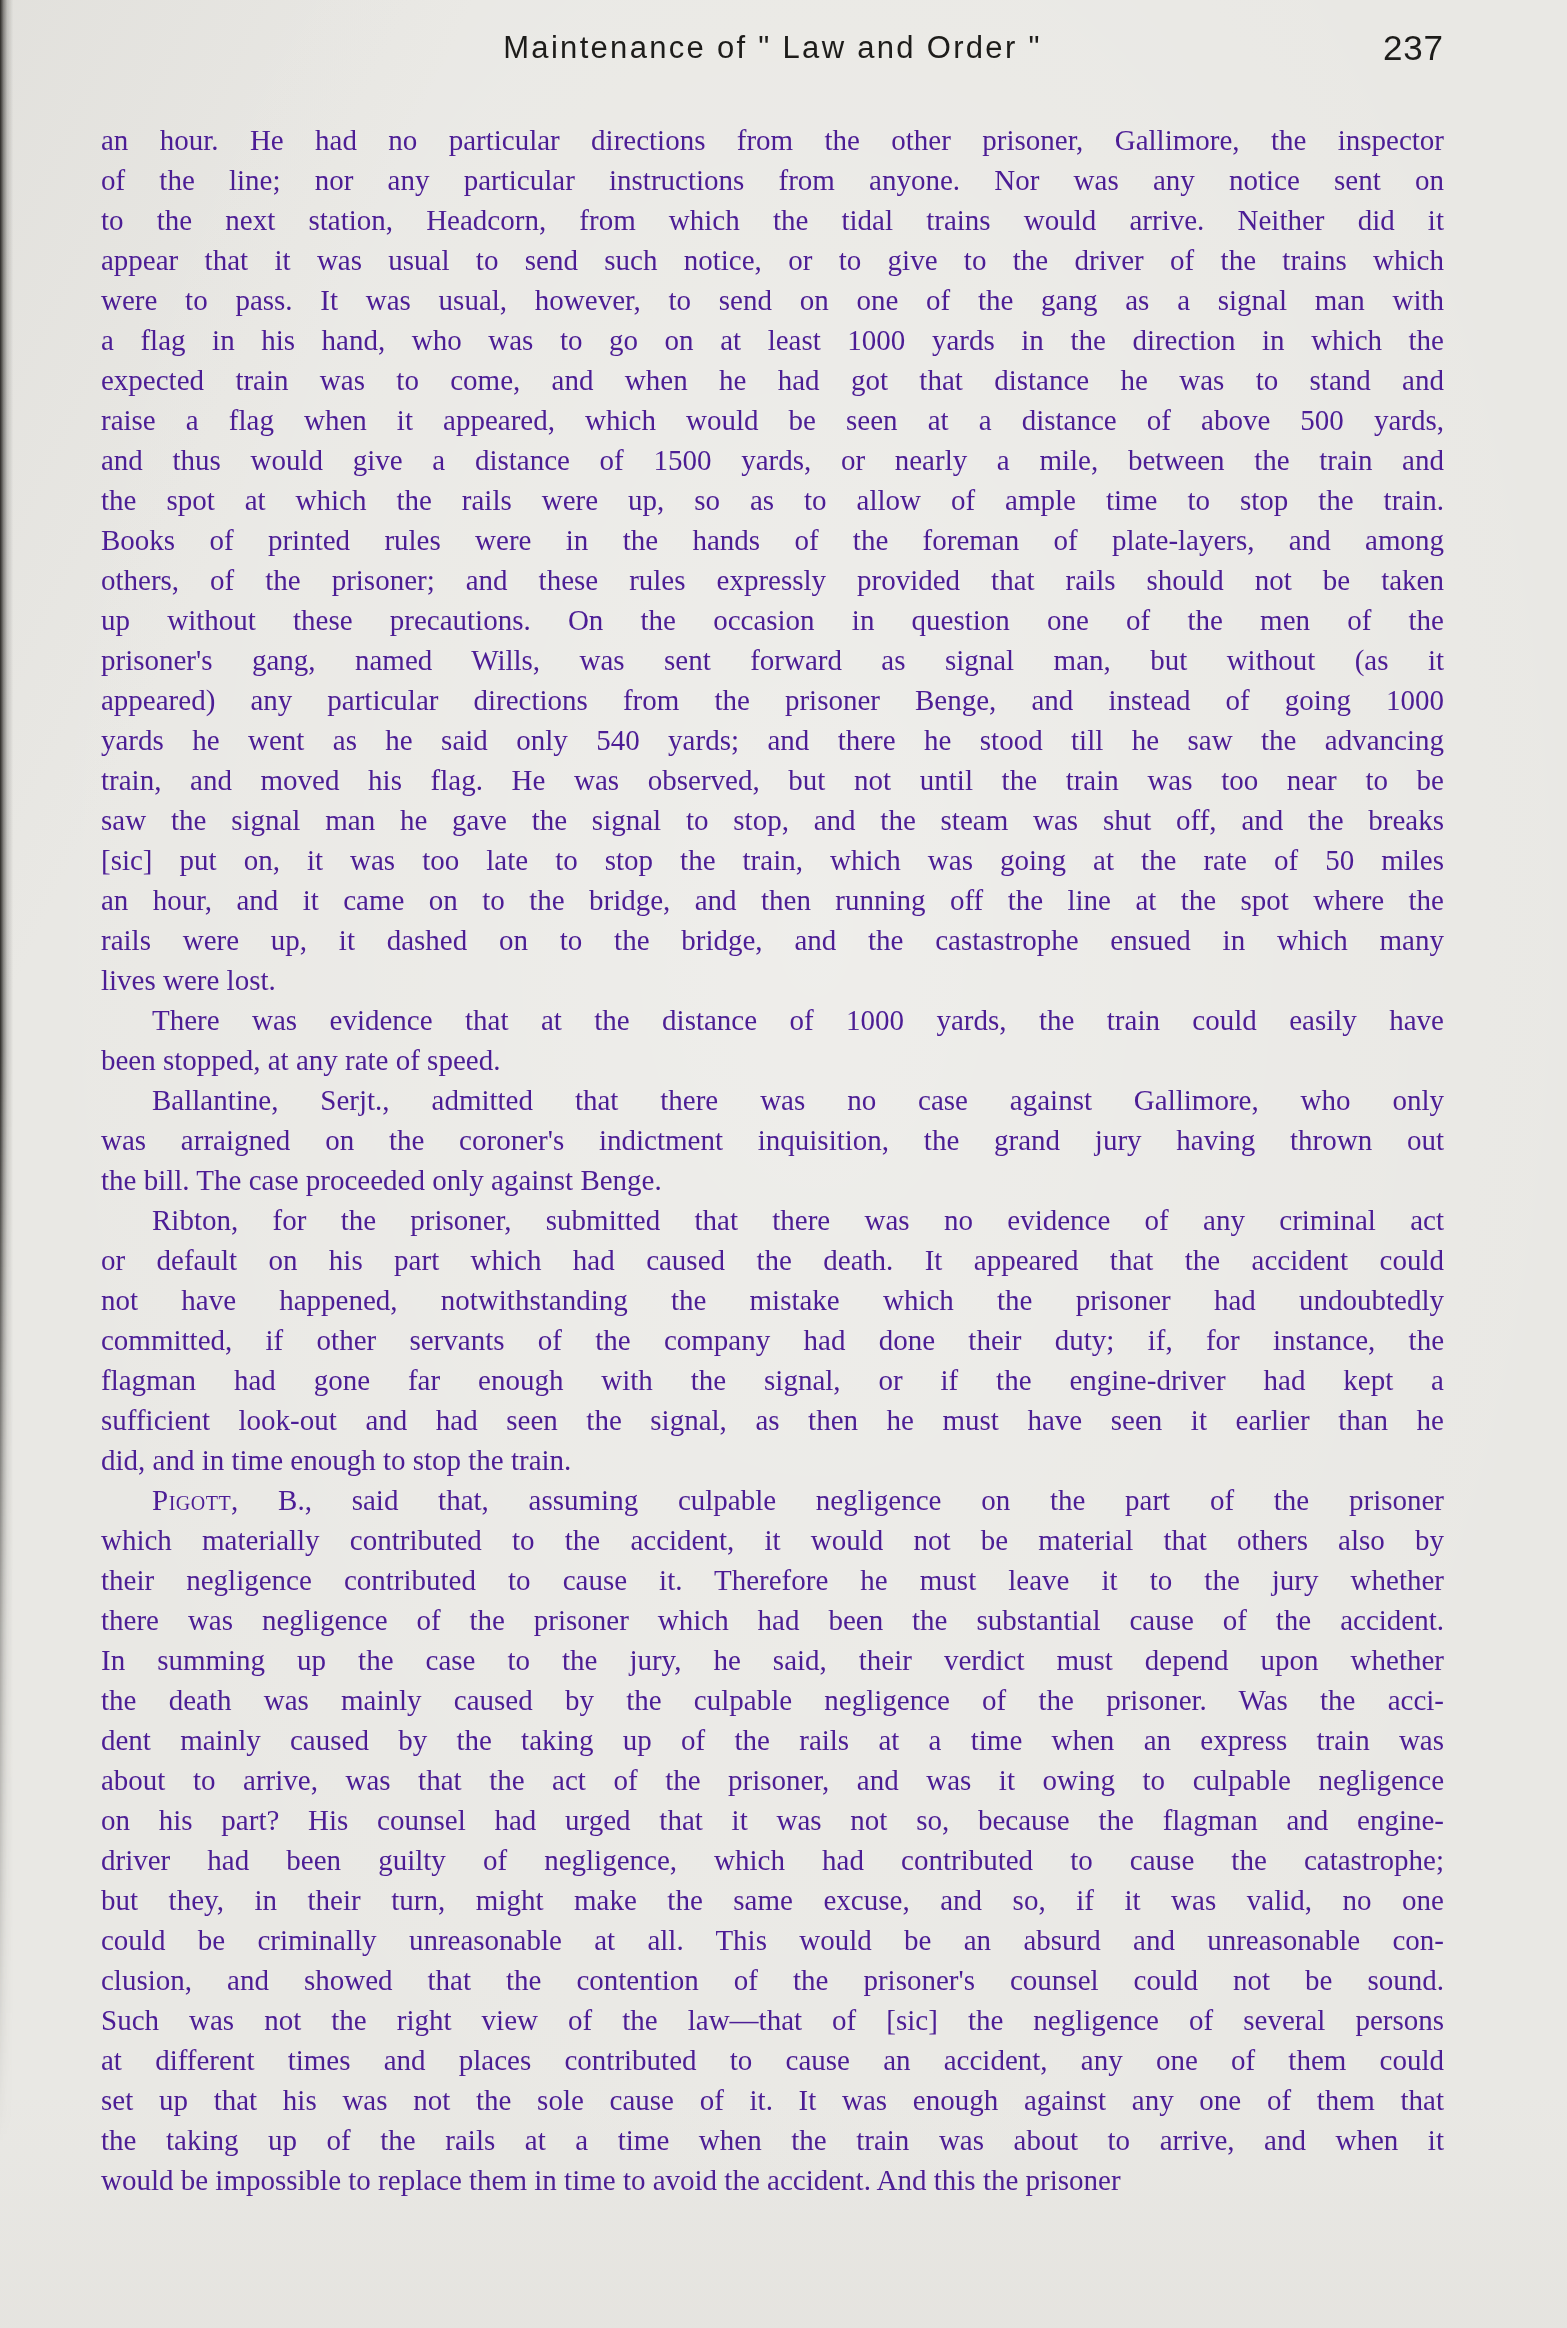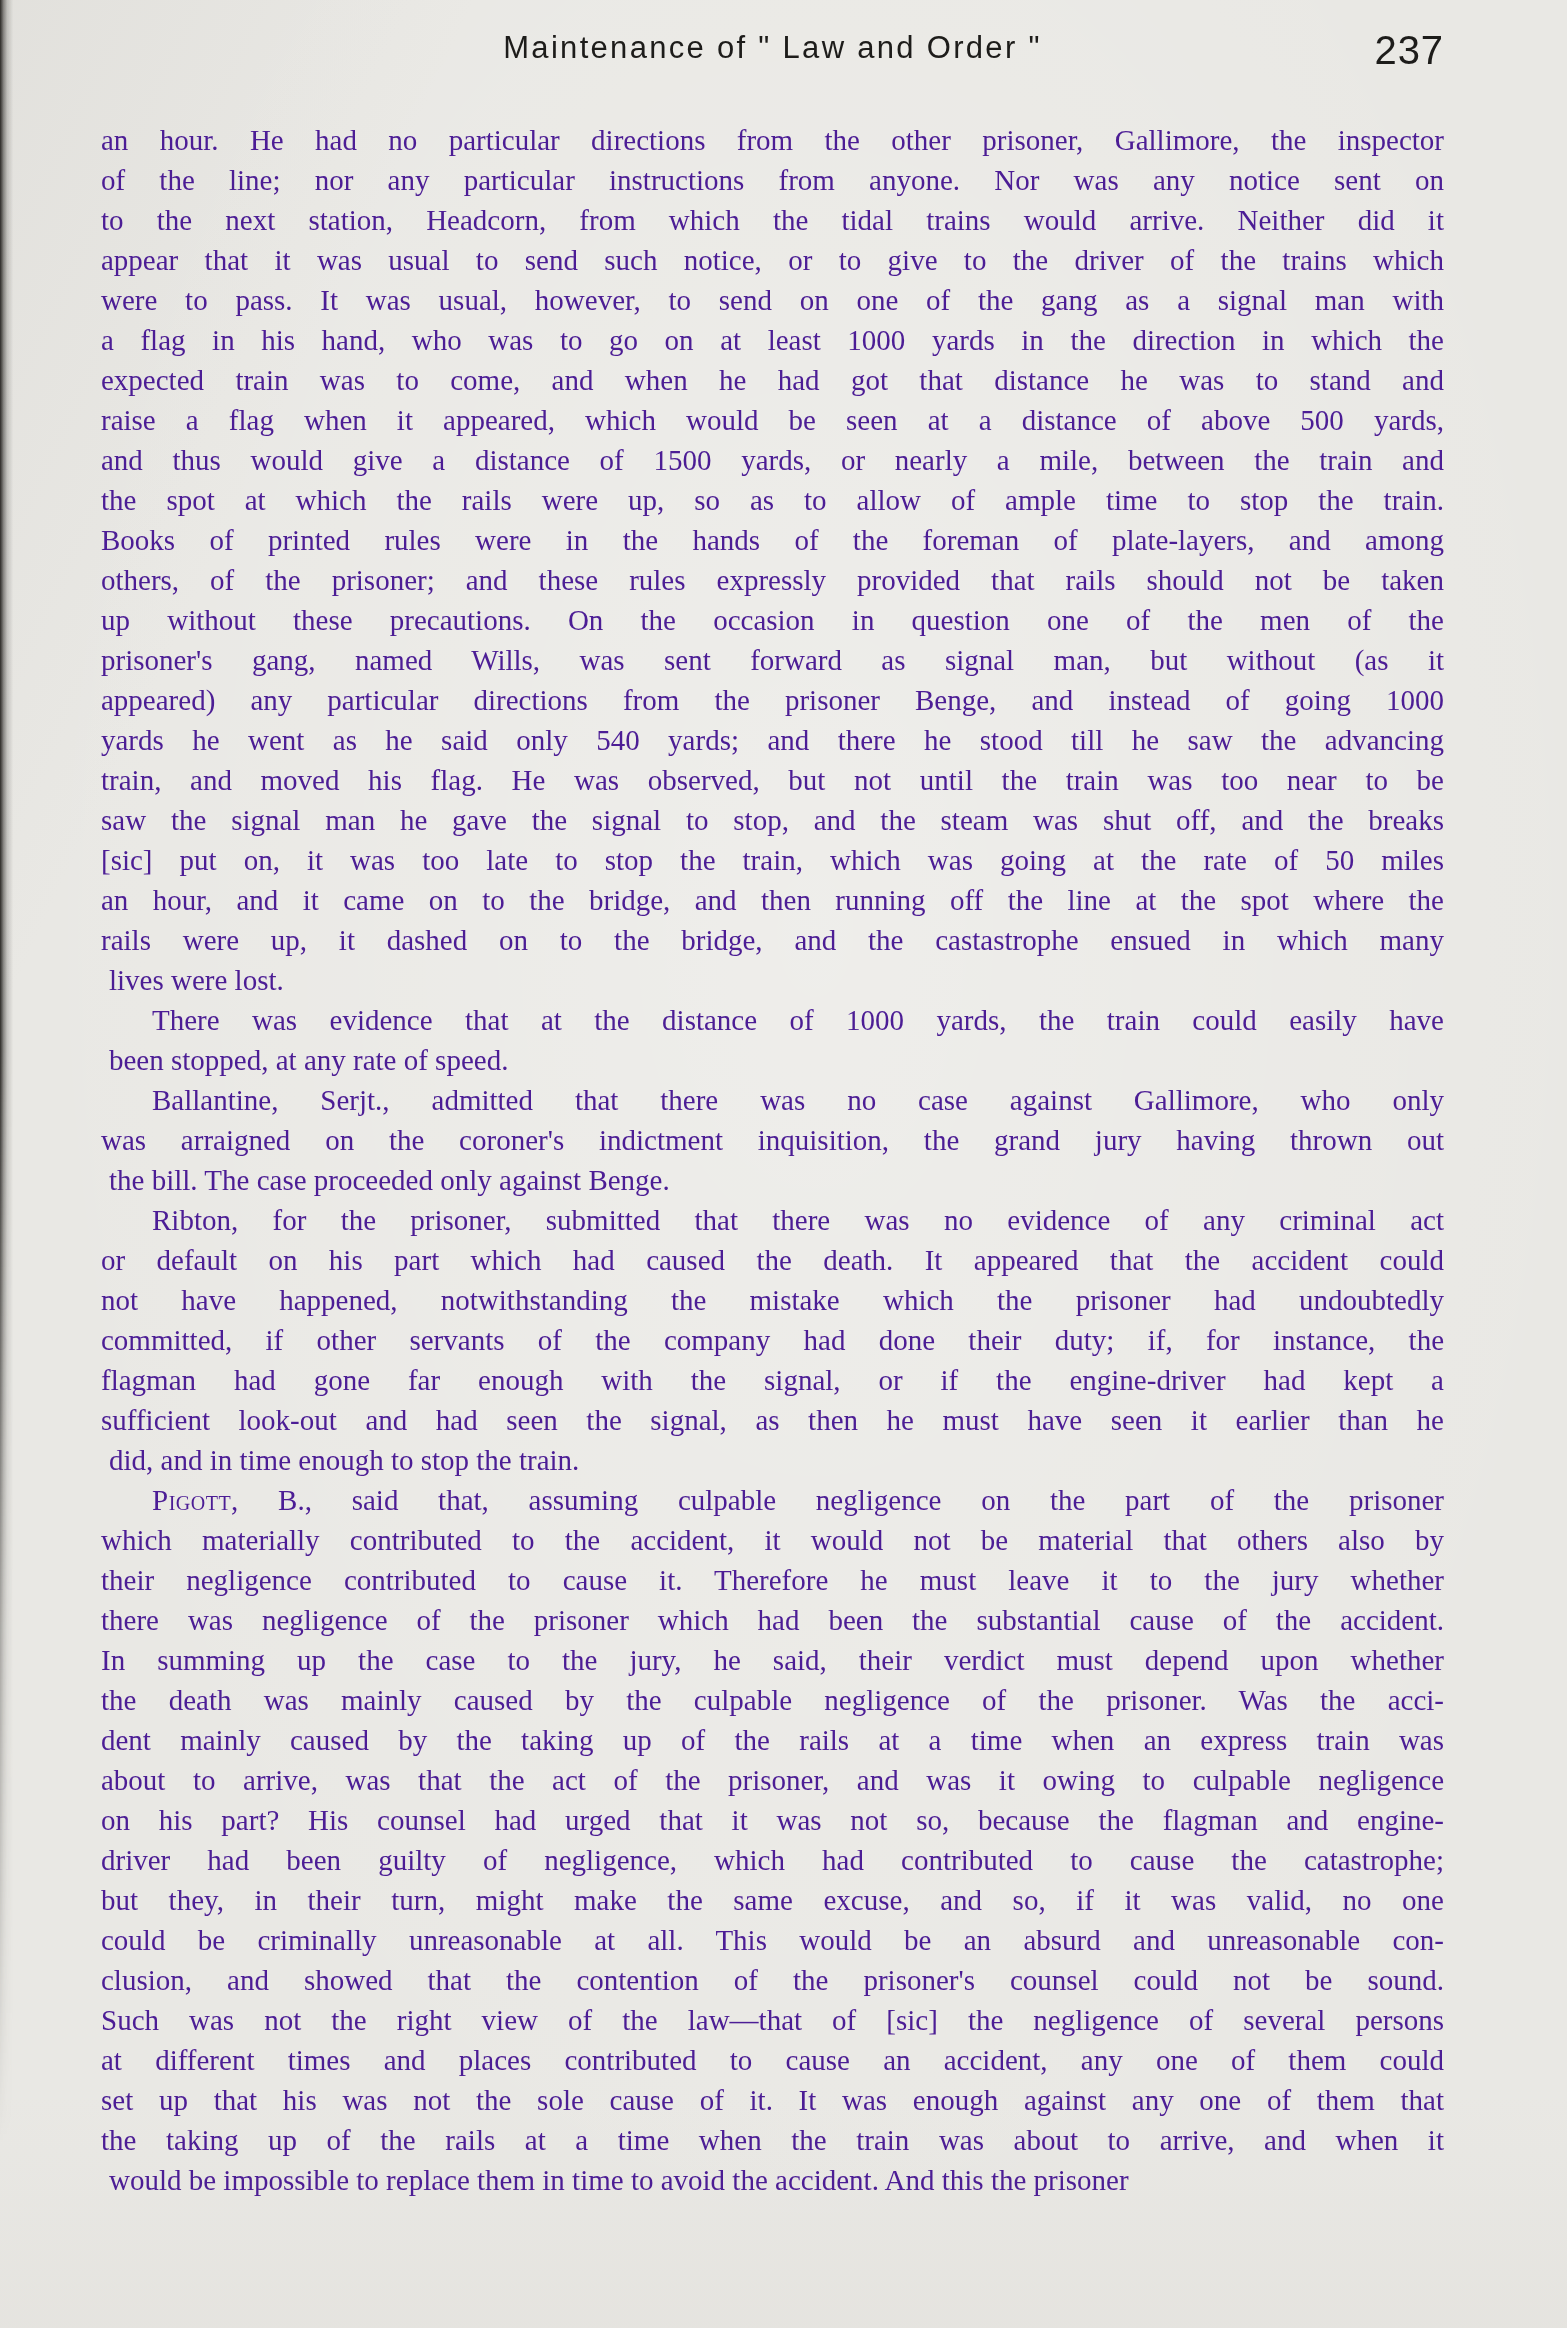--- a/index.html
+++ b/index.html
@@ -33,38 +33,37 @@
     font-family:"Liberation Sans", sans-serif;
     color:#1d1c1a;
   }
   .head-title{
     position:absolute; left:0; right:0; text-align:center;
     font-size:31px; letter-spacing:2.3px; font-weight:400;
     white-space:pre;
   }
   .head-pagenum{
     position:absolute; right:0; top:-1.8px;
-    font-size:40px; letter-spacing:0.9px; font-weight:400;text-align:center;
+    font-size:35px; letter-spacing:0.9px; font-weight:400;text-align:center;
   }
   .body-text{
     position:absolute;
     left:101px; top:120px; width:1343px;
     color:#4c1d95;
     font-size:29px;
   }
   .line{
     line-height:40px;
     height:40px;
     text-align:justify;
     text-align-last:justify;
     overflow:visible;
   }
   .line.last{
     text-align-last:left;
-    margin-left:8px;
   }
   .line.indent{
     text-indent:51px;
     font-family:Liberation Serif, serif;
   }
   .smallcaps{
     font-variant:small-caps;
     letter-spacing:0.5px;
   }
 </style>

